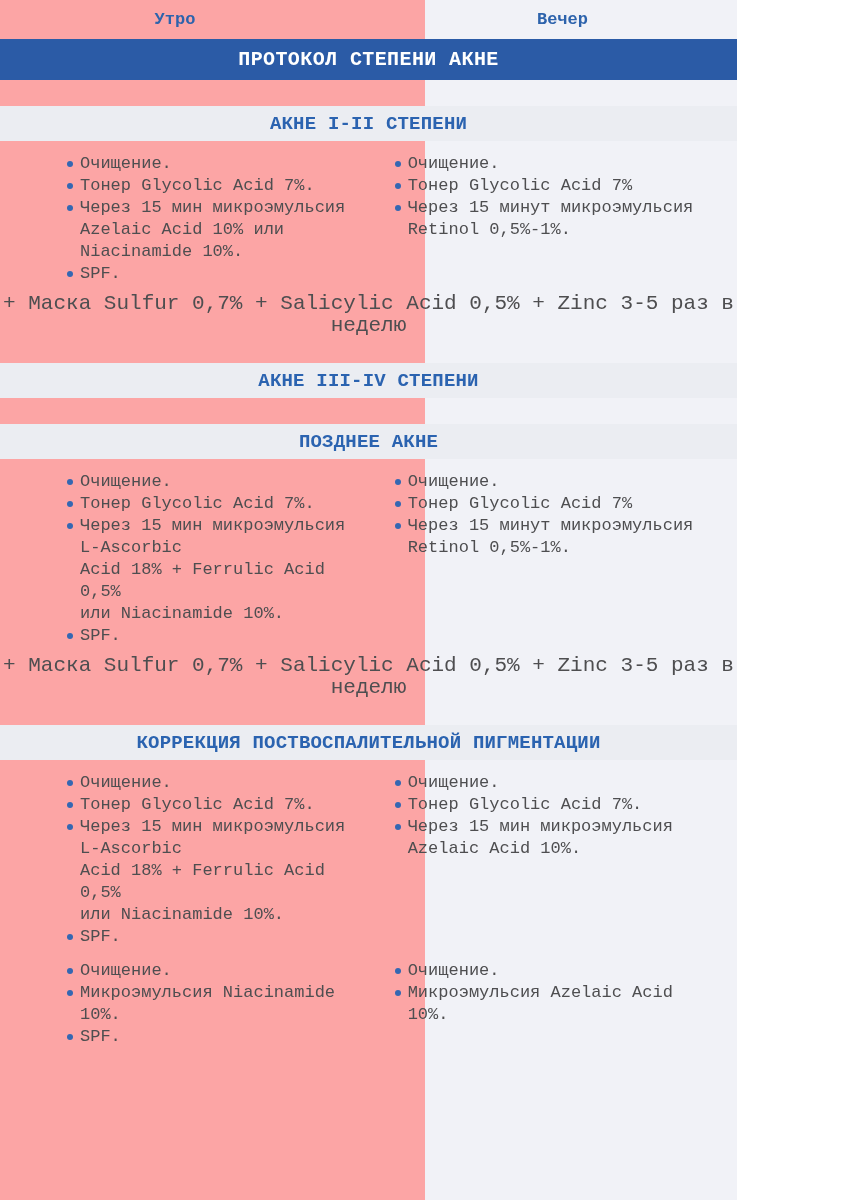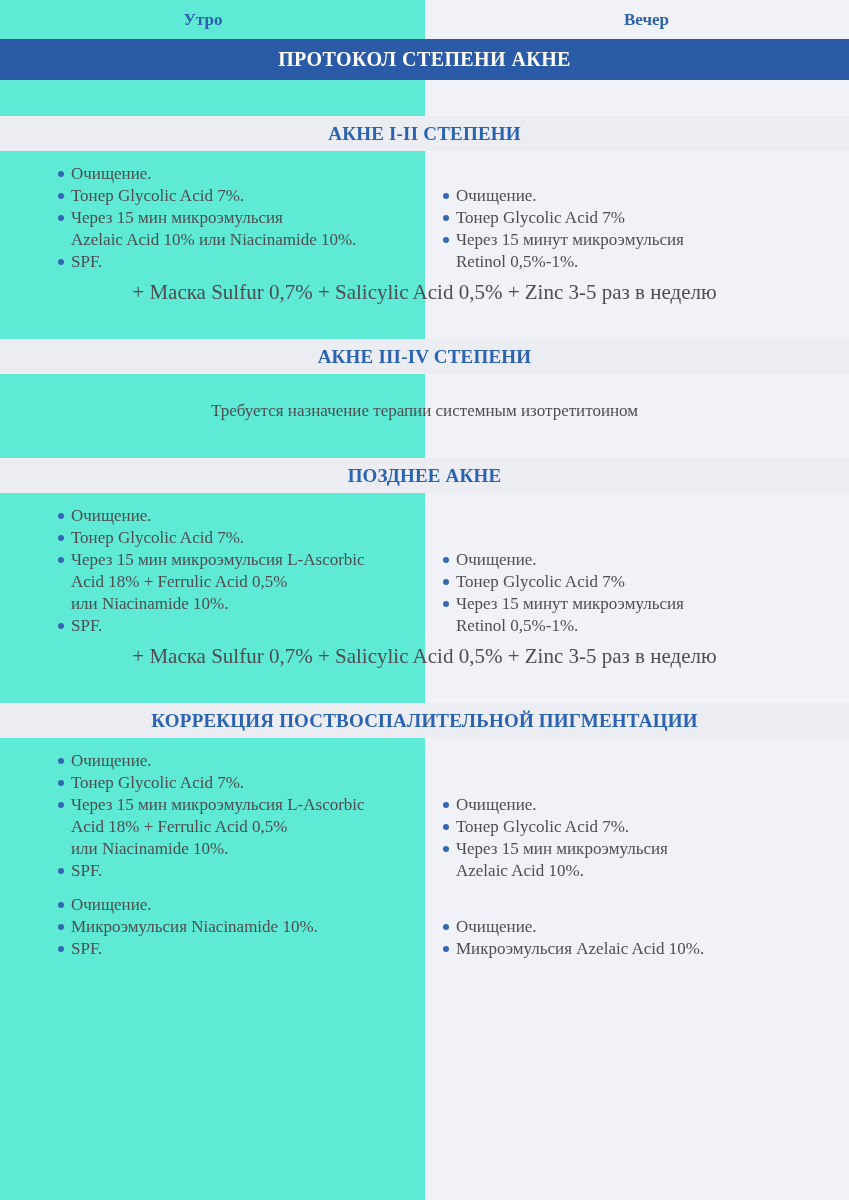--- a/index.html
+++ b/index.html
@@ -1,23 +1,23 @@
 <!DOCTYPE html>
 <html><head>
 <meta charset="utf-8">
 <style>
   html, body { margin: 0; padding: 0; }
   body { background: #ffffff; }
   .page {
     position: relative;
-    width: 849px;
+    width: 737px;
     height: 1200px;
-    background: #5eead4;
+    background: #fca5a5;
     overflow: hidden;
-    font-family: Liberation Serif, serif;
+    font-family: Liberation Mono, monospace;
     color: #4e4e50;
   }
   .right-col-bg {
     position: absolute;
     left: 425px;
     top: 0;
     width: 424px;
     height: 1200px;
     background: #f1f2f7;
   }
@@ -33,29 +33,29 @@
 
   .banner {
     height: 41px;
     background: #2b5ba6;
     color: #ffffff;
     display: flex; align-items: center; justify-content: center;
     font-size: 20px; font-weight: bold; letter-spacing: 0.4px;
   }
 
   .band {
-    margin-top: 36px;
+    margin-top: 26px;
     height: 35px;
     background: #ebedf2;
     display: flex; align-items: center; justify-content: center;
     font-size: 19px; font-weight: bold; color: #2b63b0; letter-spacing: 0.2px;
   }
   .band.first { }
 
-  .cols { display: flex; align-items: flex-end; margin-top: 12px; }
+  .cols { display: flex; align-items: flex-start; margin-top: 12px; margin-left: 9px; }
   .list { list-style: none; margin: 0; padding: 0; box-sizing: border-box; }
   .list.left  { width: 425px; padding-left: 58px; padding-right: 14px; }
   .list.right { width: 424px; padding-left: 18px; padding-right: 14px; }
   .item {
     position: relative;
     padding-left: 13px;
     font-size: 17px;
     line-height: 22px;
   }
   .dot {
@@ -106,21 +106,20 @@
       <ul class="list right">
         <li class="item"><span class="dot"></span><span class="li-text">Очищение.</span></li>
         <li class="item"><span class="dot"></span><span class="li-text">Тонер Glycolic Acid 7%</span></li>
         <li class="item"><span class="dot"></span><span class="li-text">Через 15 минут микроэмульсия
 Retinol 0,5%-1%.</span></li>
       </ul>
     </div>
     <div class="footnote">+ Маска Sulfur 0,7% + Salicylic Acid 0,5% + Zinc 3-5 раз в неделю</div>
 
     <div class="band">АКНЕ III-IV СТЕПЕНИ</div>
-    <div class="note">Требуется назначение терапии системным изотретитоином</div>
 
     <div class="band">ПОЗДНЕЕ АКНЕ</div>
     <div class="cols">
       <ul class="list left">
         <li class="item"><span class="dot"></span><span class="li-text">Очищение.</span></li>
         <li class="item"><span class="dot"></span><span class="li-text">Тонер Glycolic Acid 7%.</span></li>
         <li class="item"><span class="dot"></span><span class="li-text">Через 15 мин микроэмульсия L-Ascorbic
 Acid 18% + Ferrulic Acid 0,5%
 или Niacinamide 10%.</span></li>
         <li class="item"><span class="dot"></span><span class="li-text">SPF.</span></li>

